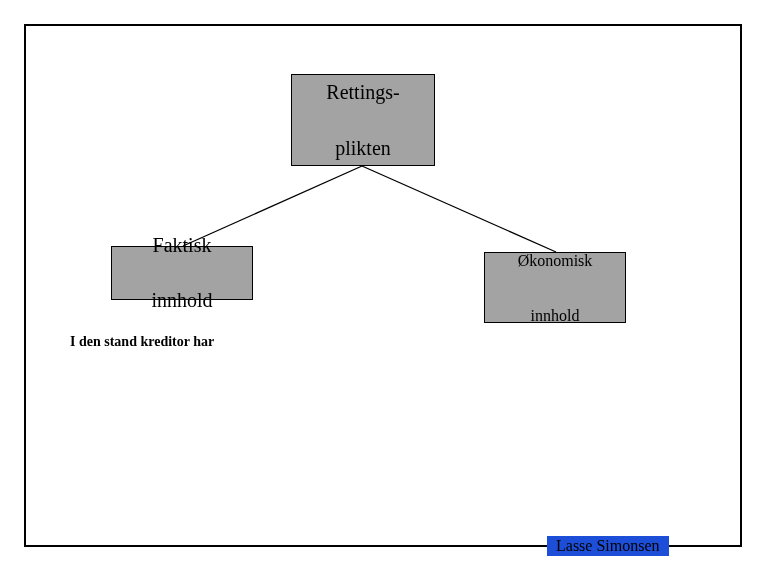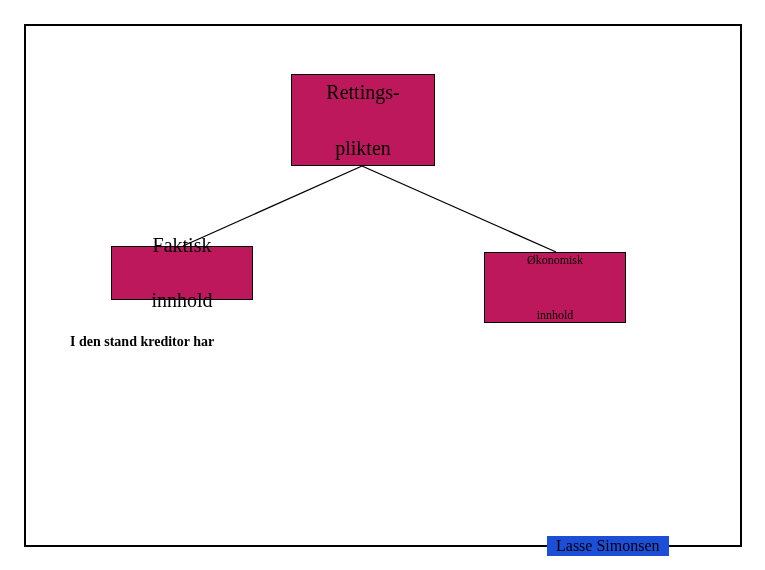--- a/index.html
+++ b/index.html
@@ -30,21 +30,21 @@
     left: 0;
     top: 0;
     width: 765px;
     height: 570px;
     pointer-events: none;
   }
   .node {
     position: absolute;
     border: 1.5px solid #000000;
     box-sizing: border-box;
-    background: #be185d;
+    background: #a3a3a3;
     display: flex;
     flex-direction: column;
     align-items: center;
     justify-content: center;
     text-align: center;
     gap: 28px;
   }
   .node-root {
     left: 291px;
     top: 74px;
@@ -59,21 +59,21 @@
     width: 142px;
     height: 54px;
     font-size: 20px;
     line-height: 27px;
   }
   .node-right {
     left: 484px;
     top: 252px;
     width: 142px;
     height: 71px;
-    font-size: 12px;
+    font-size: 16px;
     line-height: 27px;
   }
   .note-left {
     position: absolute;
     left: 70px;
     top: 331px;
     width: 230px;
     text-align: left;
     font-weight: bold;
     font-size: 14px;

